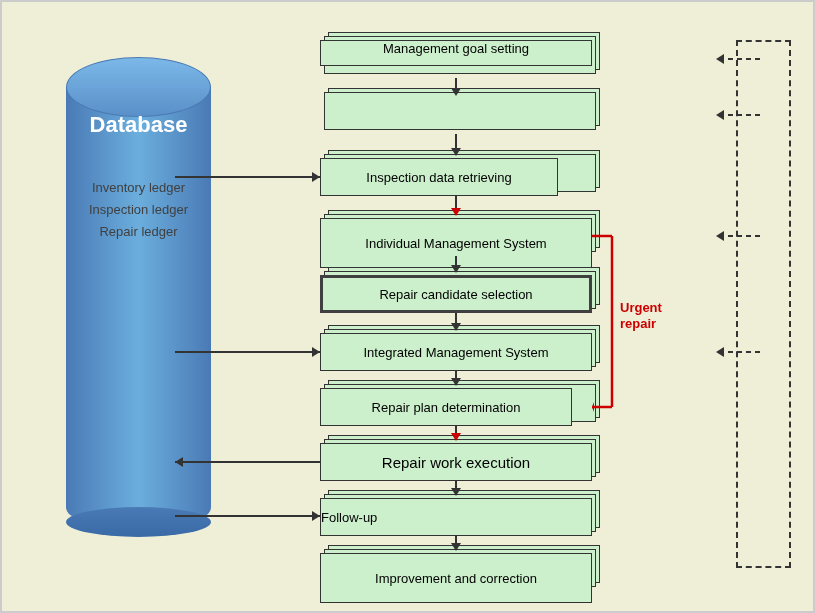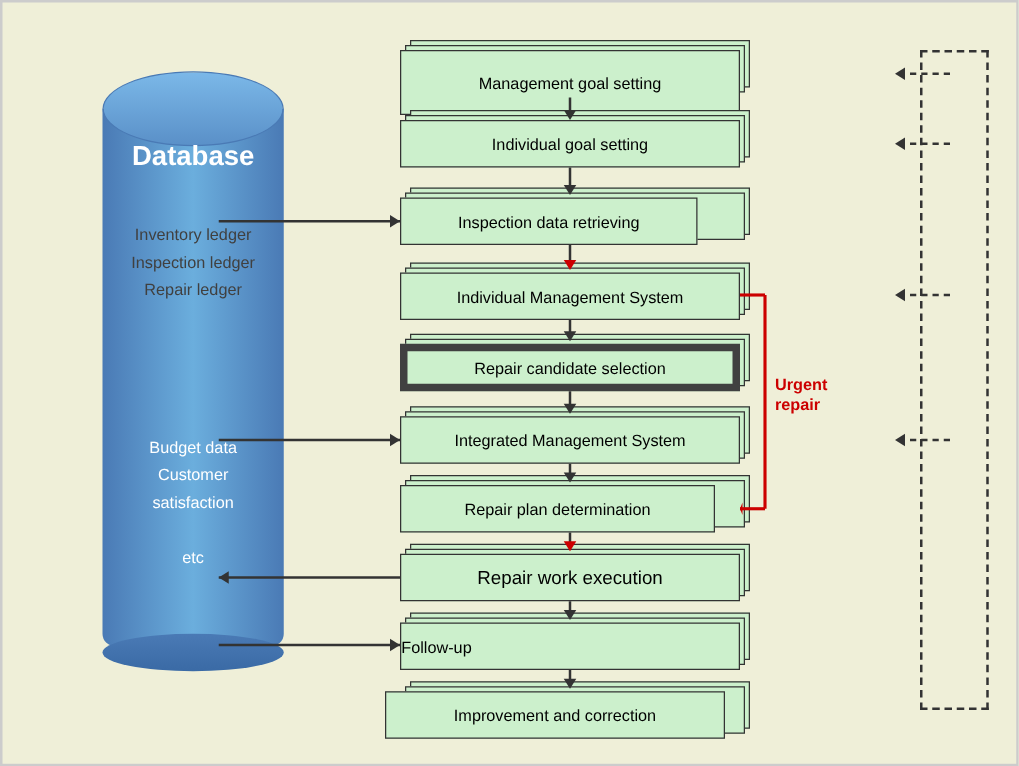--- a/index.html
+++ b/index.html
@@ -16,21 +16,21 @@
       position: relative;
       width: 815px;
       height: 613px;
       background: #efefd8;
       border: 2px solid #ccc;
     }
 
     
     .db-container {
       position: absolute;
-      left: 44px;
+      left: 28px;
       top: 55px;
       width: 175px;
       height: 480px;
       padding-left: 36px;
     }
 
     .db-cylinder {
       position: relative;
       width: 145px;
       height: 480px;
@@ -127,53 +127,47 @@
 
   <div class="db-container">
     <div class="db-cylinder">
       <div class="db-body"></div>
       <div class="db-top"></div>
       <div class="db-bottom"></div>
       <div class="db-text-title">Database</div>
       <div class="db-text-items">
         Inventory ledger<br>Inspection ledger<br>Repair ledger
       </div>
-      <div class="db-text-items2">
-        Budget data<br>Customer<br>satisfaction<br><br>etc
-      </div>
     </div>
   </div>
 
   <div style="position:absolute;left:326px;top:30px;width:272px;height:38px;background:#ccf0cc;border:1px solid #333;"></div>
   <div style="position:absolute;left:322px;top:34px;width:272px;height:38px;background:#ccf0cc;border:1px solid #333;"></div>
-  <div style="position:absolute;left:318px;top:38px;width:272px;height:52px;background:#ccf0cc;border:1px solid #333;display:flex;align-items:center;justify-content:center;font-size:13px;">
+  <div style="position:absolute;left:318px;top:38px;width:272px;height:26px;background:#ccf0cc;border:1px solid #333;display:flex;justify-content:center;font-size:13px;">
     <span>Management goal setting</span>
   </div>
 
   <div style="position:absolute;left:326px;top:86px;width:272px;height:38px;background:#ccf0cc;border:1px solid #333;"></div>
   <div style="position:absolute;left:322px;top:90px;width:272px;height:38px;background:#ccf0cc;border:1px solid #333;"></div>
-  <div style="position:absolute;left:318px;top:94px;width:272px;height:38px;background:#ccf0cc;border:1px solid #333;display:flex;align-items:center;justify-content:center;font-size:13px;">
-    <span>Individual goal setting</span>
-  </div>
 
   <div style="position:absolute;left:326px;top:148px;width:272px;height:38px;background:#ccf0cc;border:1px solid #333;"></div>
   <div style="position:absolute;left:322px;top:152px;width:272px;height:38px;background:#ccf0cc;border:1px solid #333;"></div>
   <div style="position:absolute;left:318px;top:156px;width:238px;height:38px;background:#ccf0cc;border:1px solid #333;display:flex;align-items:center;justify-content:center;font-size:13px;">
     <span>Inspection data retrieving</span>
   </div>
 
   <div style="position:absolute;left:326px;top:208px;width:272px;height:38px;background:#ccf0cc;border:1px solid #333;"></div>
   <div style="position:absolute;left:322px;top:212px;width:272px;height:38px;background:#ccf0cc;border:1px solid #333;"></div>
-  <div style="position:absolute;left:318px;top:216px;width:272px;height:38px;background:#ccf0cc;border:1px solid #333;display:flex;align-items:center;justify-content:center;font-size:13px;">
+  <div style="position:absolute;left:318px;top:216px;width:272px;height:50px;background:#ccf0cc;border:1px solid #333;display:flex;align-items:center;justify-content:center;font-size:13px;">
     <span>Individual Management System</span>
   </div>
 
   <div style="position:absolute;left:326px;top:265px;width:272px;height:38px;background:#ccf0cc;border:1px solid #333;"></div>
   <div style="position:absolute;left:322px;top:269px;width:272px;height:38px;background:#ccf0cc;border:1px solid #333;"></div>
-  <div style="position:absolute;left:318px;top:273px;width:272px;height:38px;background:#ccf0cc;border:6px solid #404040;display:flex;align-items:center;justify-content:center;font-size:13px;">
+  <div style="position:absolute;left:318px;top:273px;width:272px;height:38px;background:#ccf0cc;border:3px solid #404040;display:flex;align-items:center;justify-content:center;font-size:13px;">
     <span>Repair candidate selection</span>
   </div>
 
   <div style="position:absolute;left:326px;top:323px;width:272px;height:38px;background:#ccf0cc;border:1px solid #333;"></div>
   <div style="position:absolute;left:322px;top:327px;width:272px;height:38px;background:#ccf0cc;border:1px solid #333;"></div>
   <div style="position:absolute;left:318px;top:331px;width:272px;height:38px;background:#ccf0cc;border:1px solid #333;display:flex;align-items:center;justify-content:center;font-size:13px;">
     <span>Integrated Management System</span>
   </div>
 
   <div style="position:absolute;left:326px;top:378px;width:272px;height:38px;background:#ccf0cc;border:1px solid #333;"></div>
@@ -189,21 +183,21 @@
   </div>
 
   <div style="position:absolute;left:326px;top:488px;width:272px;height:38px;background:#ccf0cc;border:1px solid #333;"></div>
   <div style="position:absolute;left:322px;top:492px;width:272px;height:38px;background:#ccf0cc;border:1px solid #333;"></div>
   <div style="position:absolute;left:318px;top:496px;width:272px;height:38px;background:#ccf0cc;border:1px solid #333;display:flex;align-items:center;justify-content:flex-start;font-size:13px;">
     <span>Follow-up</span>
   </div>
 
   <div style="position:absolute;left:326px;top:543px;width:272px;height:38px;background:#ccf0cc;border:1px solid #333;"></div>
   <div style="position:absolute;left:322px;top:547px;width:272px;height:38px;background:#ccf0cc;border:1px solid #333;"></div>
-  <div style="position:absolute;left:306px;top:551px;width:272px;height:38px;background:#ccf0cc;border:1px solid #333;display:flex;align-items:center;justify-content:center;font-size:13px;">
+  <div style="position:absolute;left:318px;top:551px;width:272px;height:50px;background:#ccf0cc;border:1px solid #333;display:flex;align-items:center;justify-content:center;font-size:13px;">
     <span>Improvement and correction</span>
   </div>
 
   <div class="dashed-box"></div>
 
   <svg class="arrows-svg">
 
     <line x1="454" y1="76" x2="454" y2="88" stroke="#333" stroke-width="2"></line>
     <polygon points="449,86 459,86 454,94" fill="#333"></polygon>
 

